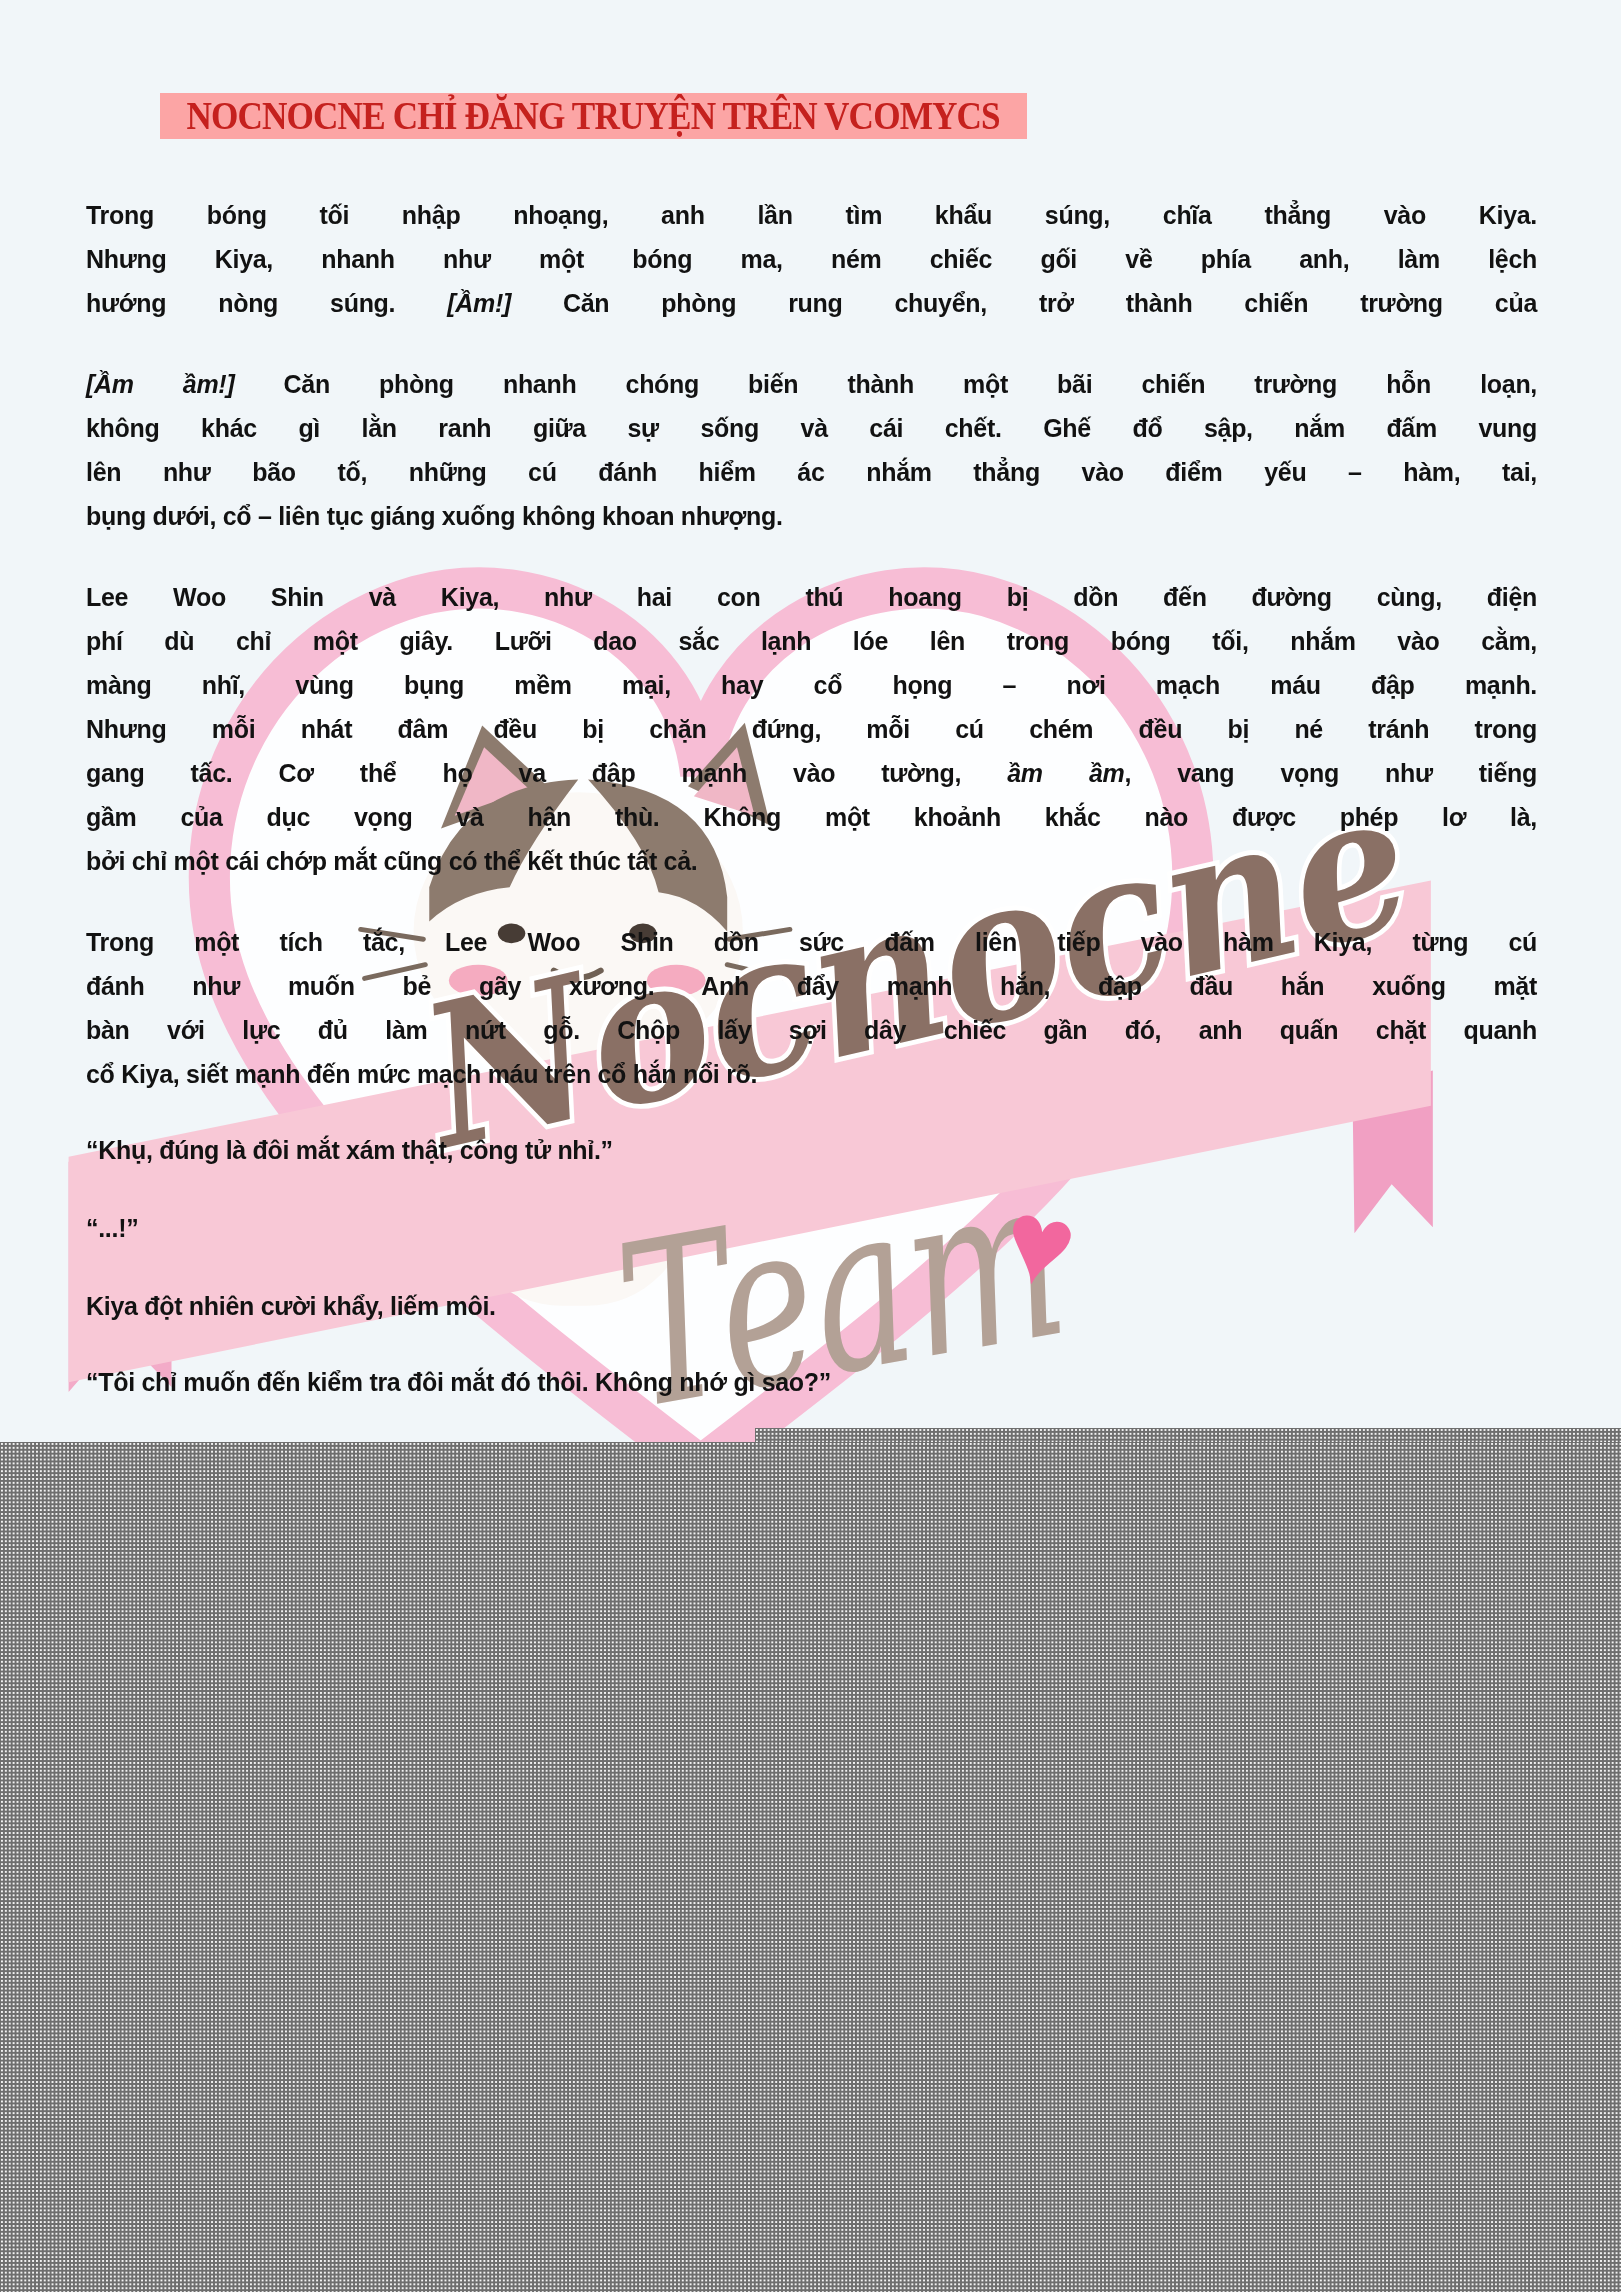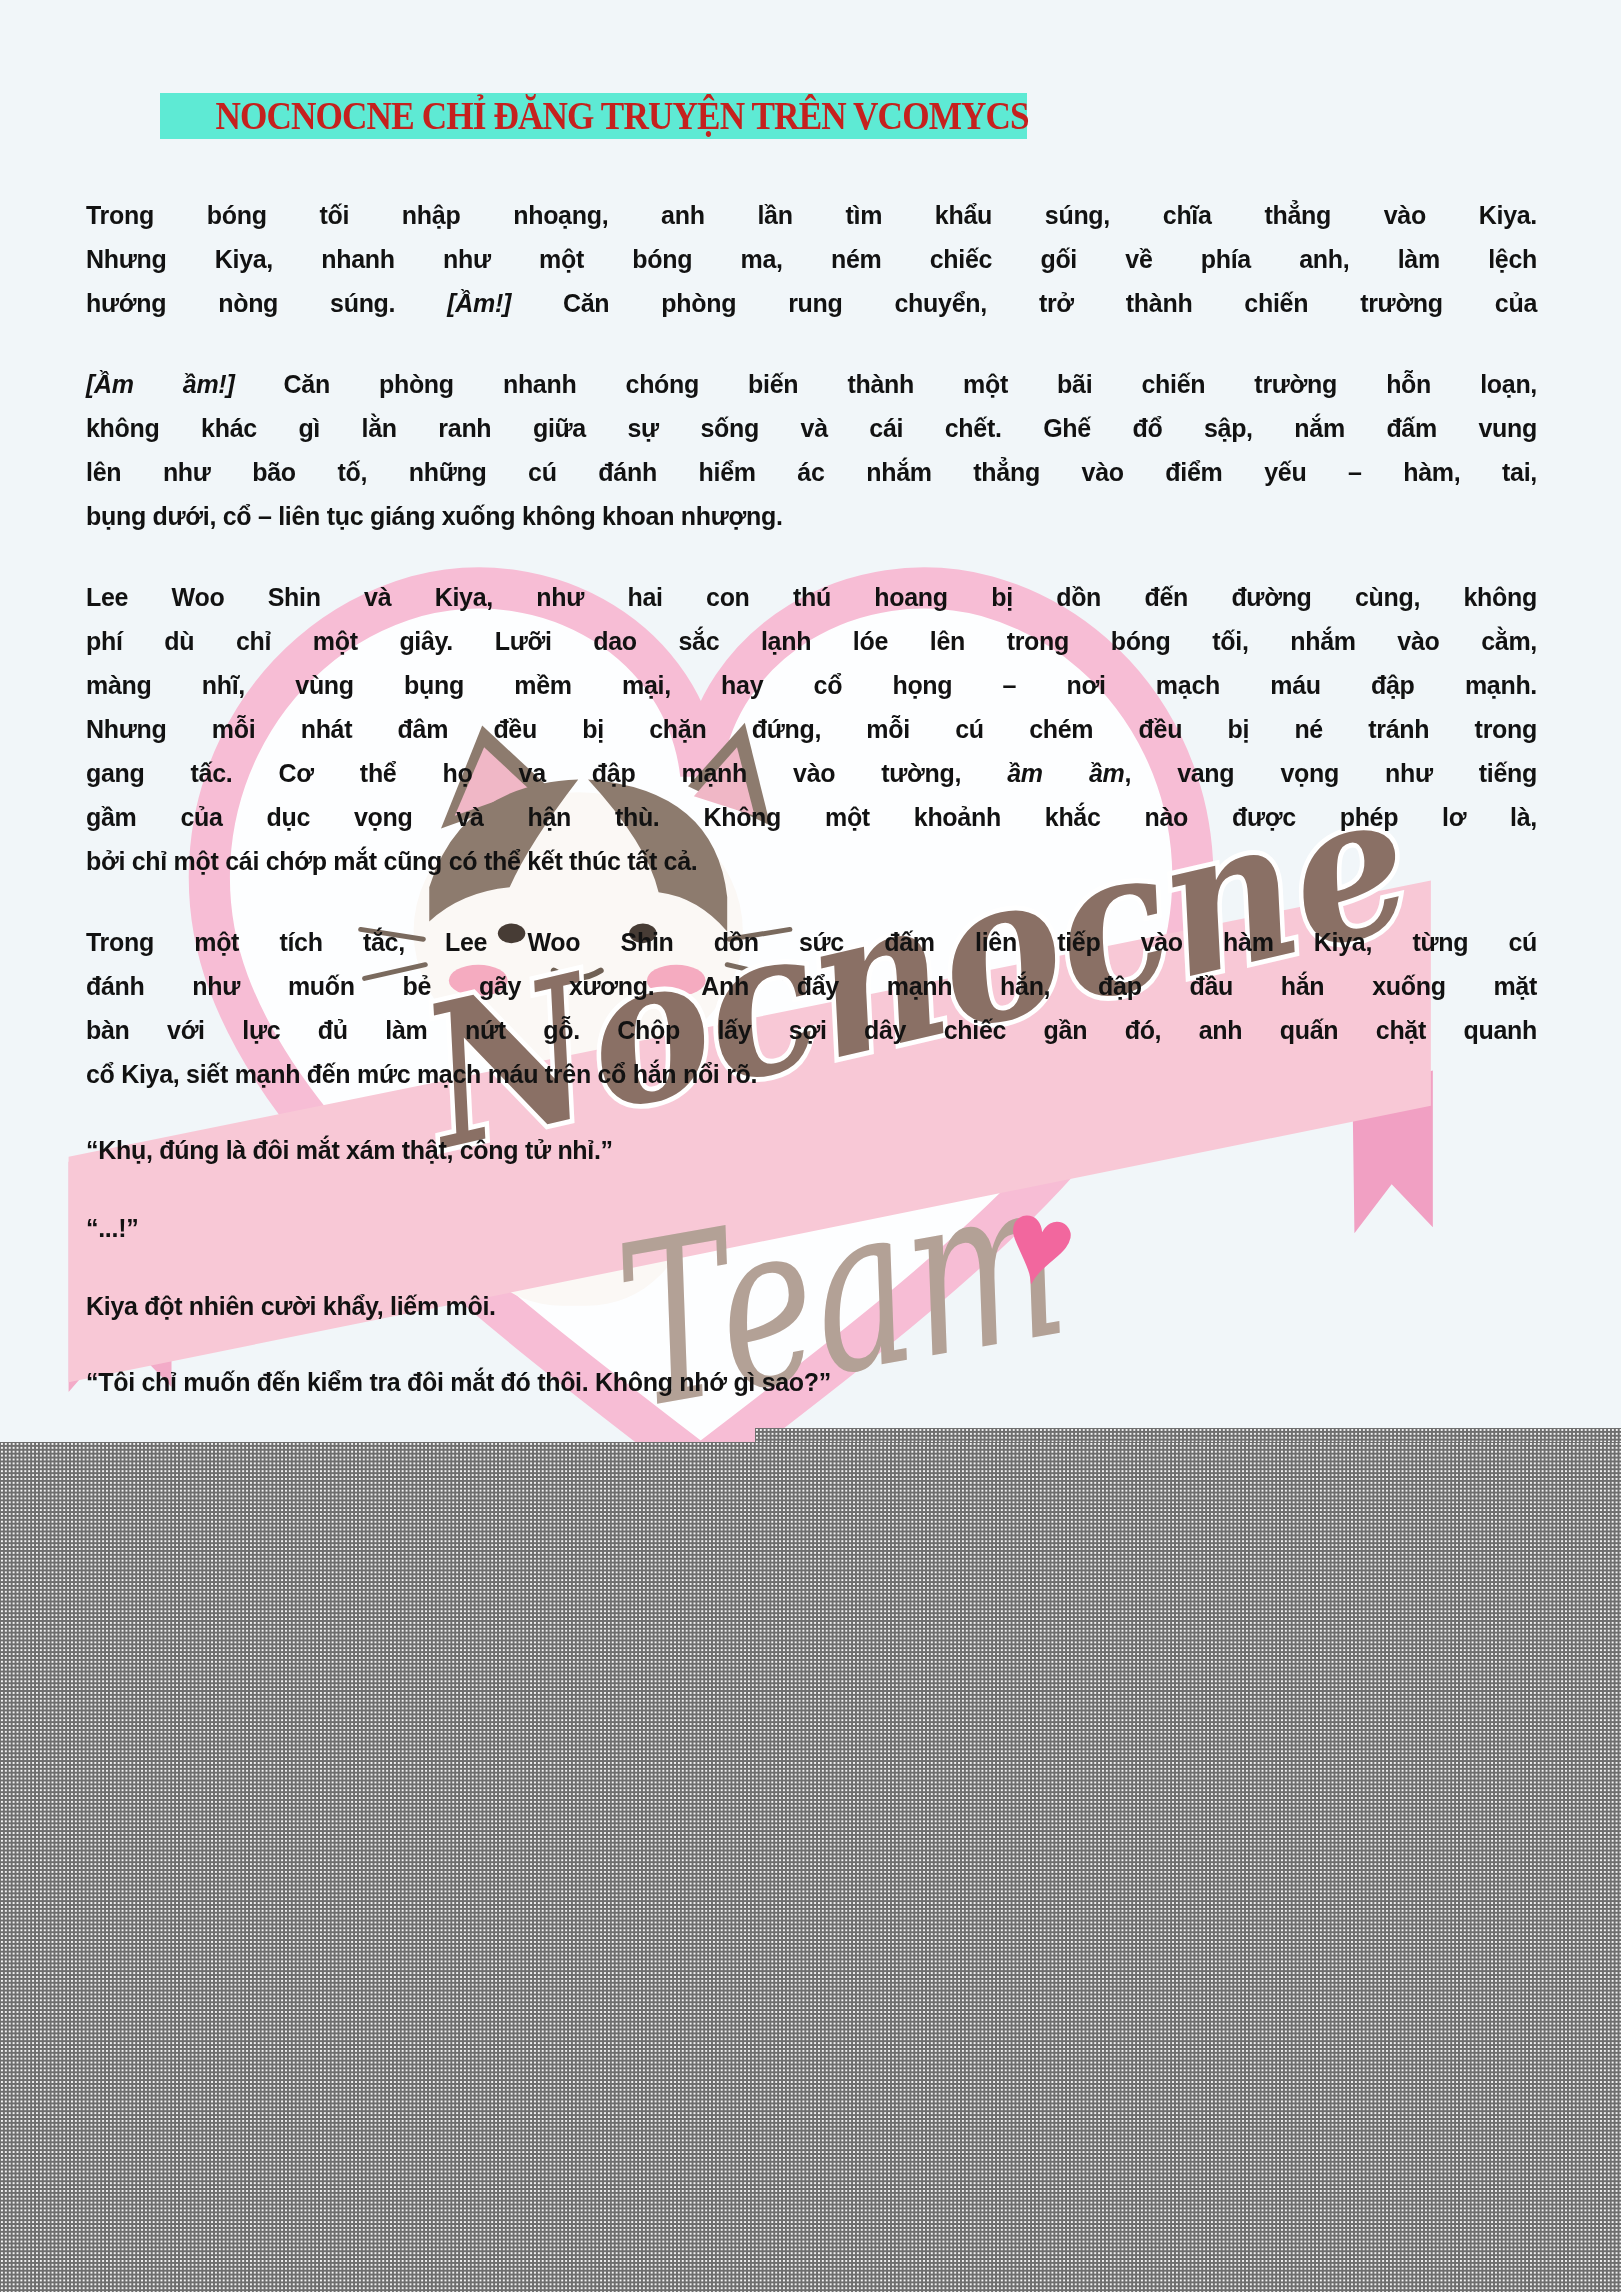--- a/index.html
+++ b/index.html
@@ -7,22 +7,22 @@
     position:relative;
     width:1621px;height:2293px;
     background:#f1f6f9;
     overflow:hidden;
     font-family:"Liberation Sans",sans-serif;
   }
   
   .header-banner{
     position:absolute;left:160px;top:93px;
     width:867px;height:46px;
-    background:#5eead4;
-    display:flex;align-items:center;justify-content:flex-start;
+    background:#fca5a5;
+    display:flex;align-items:center;justify-content:center;
   }
   .header-banner span{
     font-family:"Liberation Serif",serif;
     font-weight:700;
     font-size:40px;
     line-height:46px;
     color:#c5211e;
     white-space:nowrap;
     transform:scaleX(0.88);
     letter-spacing:-1px;
@@ -108,21 +108,21 @@
         <div class="line"><span>Nhưng Kiya, nhanh như một bóng ma, ném chiếc gối về phía anh, làm lệch</span></div>
         <div class="line"><span>hướng nòng súng. </span><em>[Ầm!]</em><span> Căn phòng rung chuyển, trở thành chiến trường của</span></div>
       </div>
       <div class="paragraph">
         <div class="line"><em>[Ầm ầm!]</em><span> Căn phòng nhanh chóng biến thành một bãi chiến trường hỗn loạn,</span></div>
         <div class="line"><span>không khác gì lằn ranh giữa sự sống và cái chết. Ghế đổ sập, nắm đấm vung</span></div>
         <div class="line"><span>lên như bão tố, những cú đánh hiểm ác nhắm thẳng vào điểm yếu – hàm, tai,</span></div>
         <div class="line last"><span>bụng dưới, cổ – liên tục giáng xuống không khoan nhượng.</span></div>
       </div>
       <div class="paragraph">
-        <div class="line"><span>Lee Woo Shin và Kiya, như hai con thú hoang bị dồn đến đường cùng, không</span></div>
+        <div class="line"><span>Lee Woo Shin và Kiya, như hai con thú hoang bị dồn đến đường cùng, điện</span></div>
         <div class="line"><span>phí dù chỉ một giây. Lưỡi dao sắc lạnh lóe lên trong bóng tối, nhắm vào cằm,</span></div>
         <div class="line"><span>màng nhĩ, vùng bụng mềm mại, hay cổ họng – nơi mạch máu đập mạnh.</span></div>
         <div class="line"><span>Nhưng mỗi nhát đâm đều bị chặn đứng, mỗi cú chém đều bị né tránh trong</span></div>
         <div class="line"><span>gang tấc. Cơ thể họ va đập mạnh vào tường, </span><em>ầm ầm</em><span>, vang vọng như tiếng</span></div>
         <div class="line"><span>gầm của dục vọng và hận thù. Không một khoảnh khắc nào được phép lơ là,</span></div>
         <div class="line last"><span>bởi chỉ một cái chớp mắt cũng có thể kết thúc tất cả.</span></div>
       </div>
       <div class="paragraph">
         <div class="line"><span>Trong một tích tắc, Lee Woo Shin dồn sức đấm liên tiếp vào hàm Kiya, từng cú</span></div>
         <div class="line"><span>đánh như muốn bẻ gãy xương. Anh đẩy mạnh hắn, đập đầu hắn xuống mặt</span></div>

